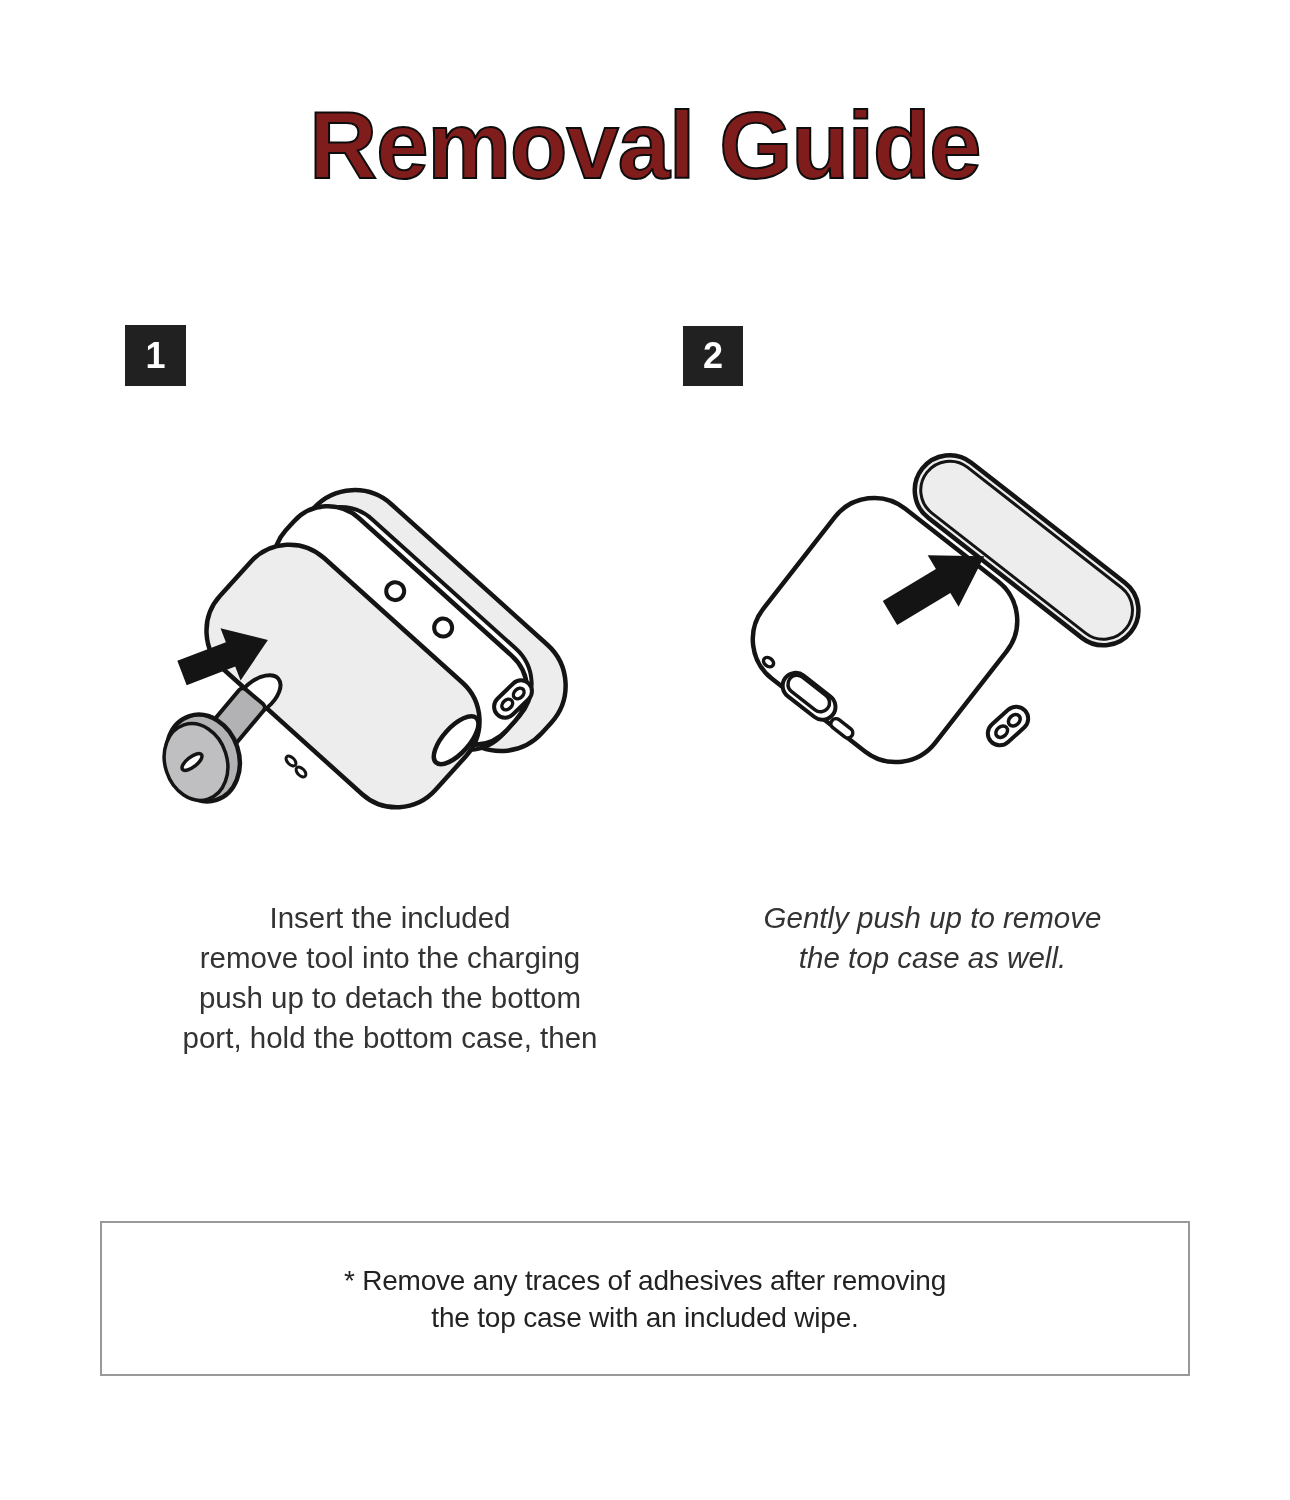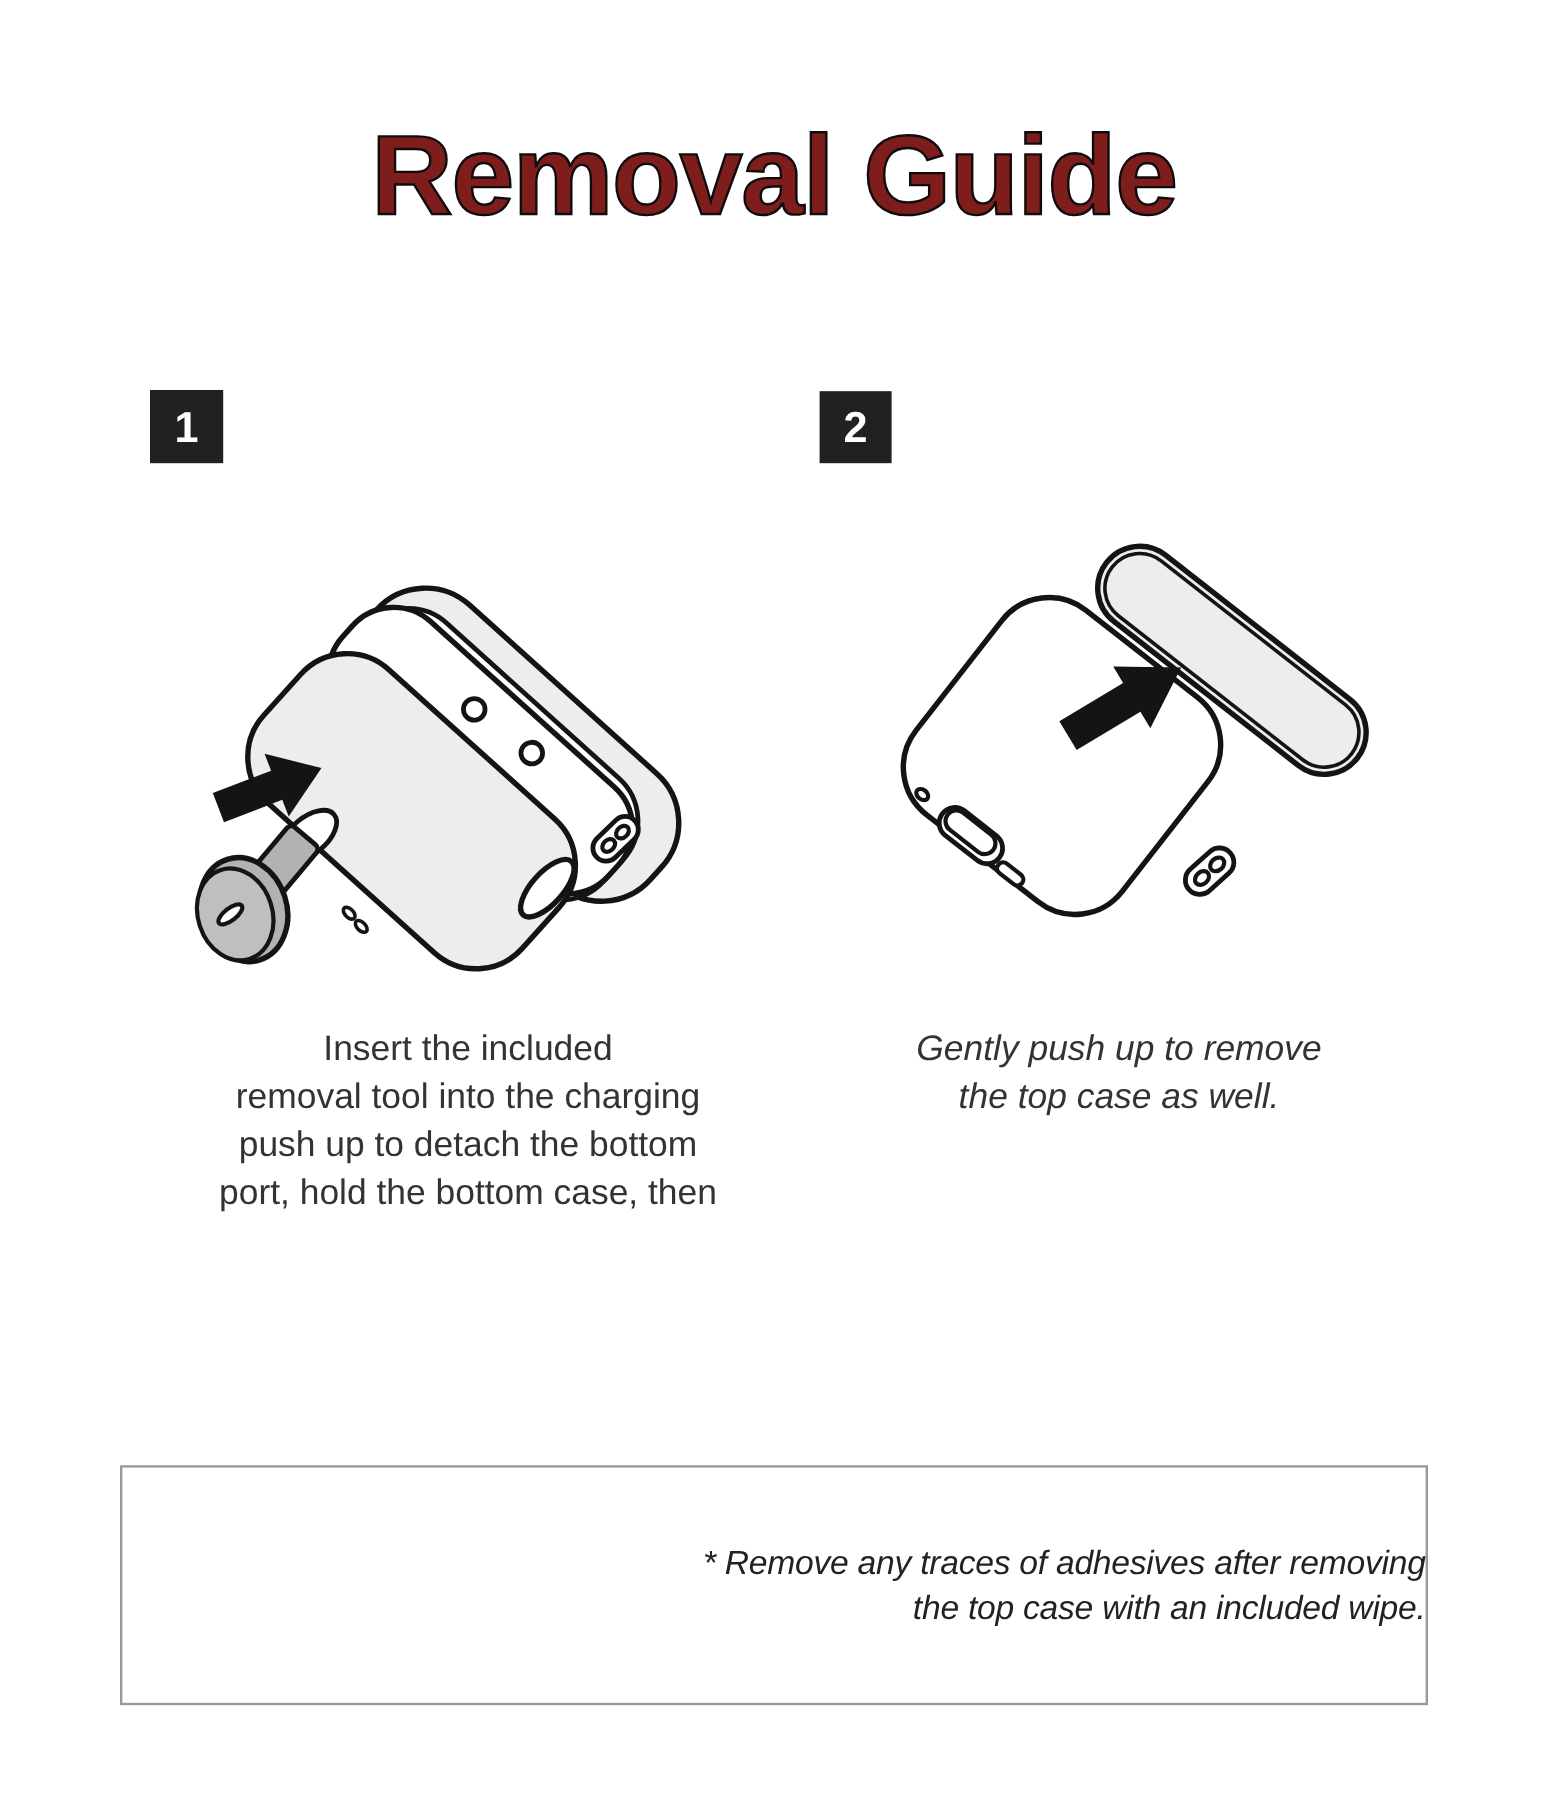--- a/index.html
+++ b/index.html
@@ -19,30 +19,30 @@
     position:absolute;background:var(--badge-bg);color:var(--badge-text);
     display:flex;align-items:center;justify-content:center;
     font-size:36px;font-weight:700;
   }
   .badge-1{left:125px;top:325px;width:61px;height:61px;}
   .badge-2{left:683px;top:326px;width:60px;height:60px;}
   .illo{position:absolute;}
   .illo-1{left:130px;top:440px;width:480px;height:420px;}
   .illo-2{left:690px;top:440px;width:490px;height:410px;}
   .caption{
-    position:absolute;top:854px;text-align:center;color:var(--body-text);
+    position:absolute;top:898px;text-align:center;color:var(--body-text);
     font-size:29.5px;line-height:40px;
   }
   .caption-1{left:90px;width:600px;}
   .caption-2{left:640px;width:585px;font-style:italic;}
   .footnote{
-    position:absolute;left:100px;top:1221px;width:1090px;height:200px;
+    position:absolute;left:100px;top:1221px;width:1090px;height:155px;
     border:2px solid var(--footer-border);
-    display:flex;flex-direction:column;align-items:flex-end;justify-content:center;
-    text-align:center;color:#222222;font-size:28px;line-height:37px;letter-spacing:-0.2px;font-style:italic;
+    display:flex;flex-direction:column;align-items:center;justify-content:center;
+    text-align:center;color:#222222;font-size:28px;line-height:37px;letter-spacing:-0.2px;
   }
   
   .case{fill:var(--case-fill);stroke:var(--ink);}
   .white-part{fill:var(--background);stroke:var(--ink);}
   .line{fill:none;stroke:var(--ink);}
   .tool{fill:var(--tool-fill);stroke:var(--ink);}
   .tool-face{fill:var(--tool-face);stroke:var(--ink);}
   .arrow{fill:var(--ink);stroke:none;}
 </style>
 </head>
@@ -107,21 +107,21 @@
       <rect class="white-part" x="-23" y="-12" width="46" height="24" rx="12" stroke-width="4"></rect>
       <ellipse class="white-part" cx="-8.5" cy="0" rx="6.5" ry="5" stroke-width="3.5"></ellipse>
       <ellipse class="white-part" cx="8.5" cy="0" rx="6.5" ry="5" stroke-width="3.5"></ellipse>
     </g>
 
     <polygon class="arrow" points="0,-14 62,-14 62,-30 110,0 62,30 62,14 0,14" transform="translate(200,173) rotate(-31)"></polygon>
   </svg>
 
   <div class="caption caption-1">
     <div>Insert the included</div>
-    <div>removal tool into the charging</div>
+    <div>remove tool into the charging</div>
     <div>push up to detach the bottom</div>
     <div>port, hold the bottom case, then</div>
   </div>
 
   <div class="caption caption-2">
     <div>Gently push up to remove</div>
     <div>the top case as well.</div>
   </div>
 
   <div class="footnote">

